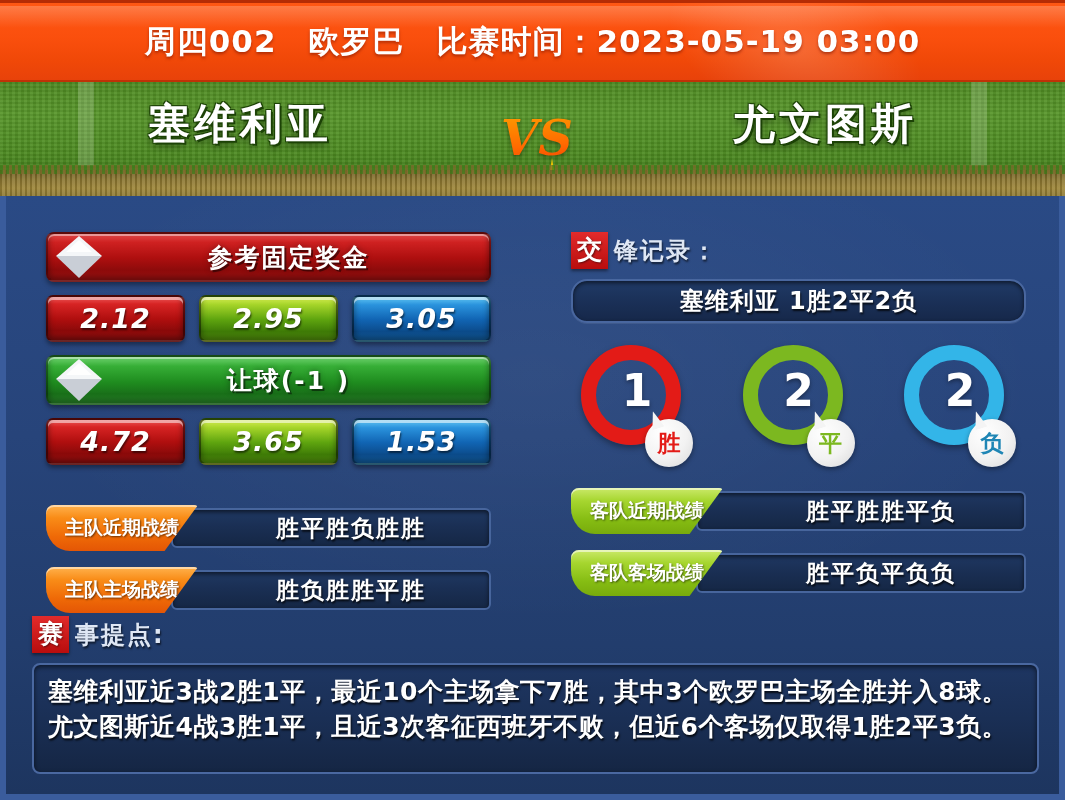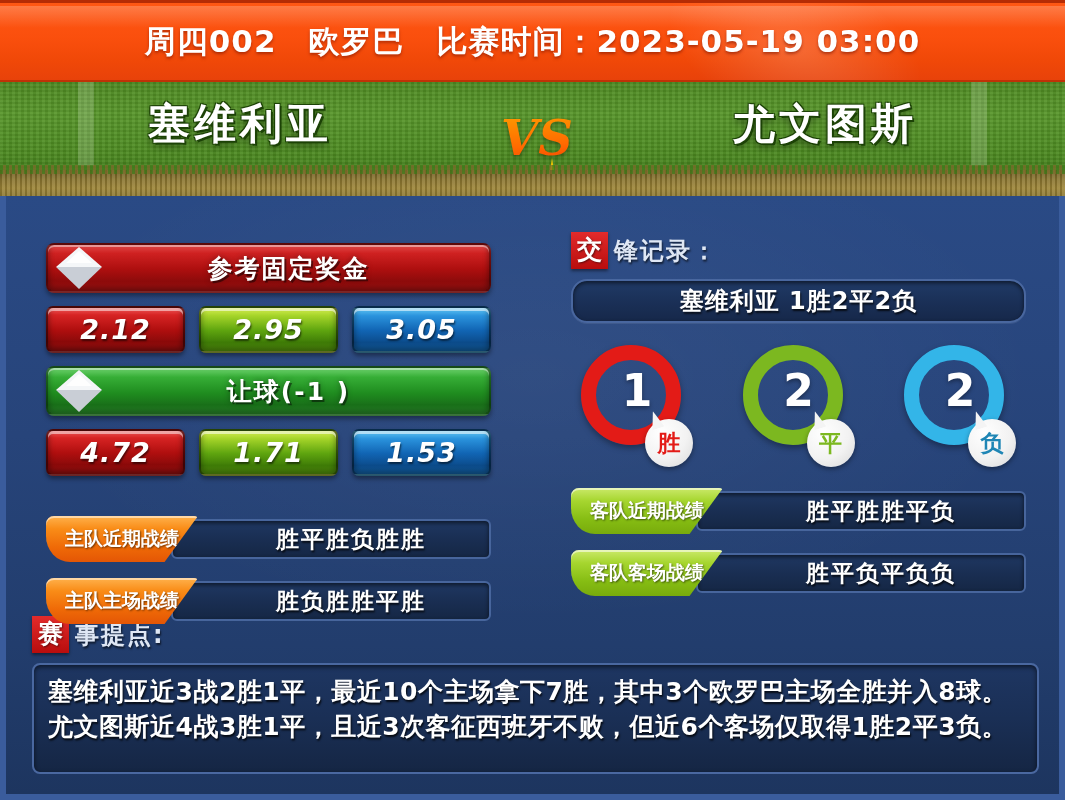--- a/index.html
+++ b/index.html
@@ -121,21 +121,20 @@
   .title-bar{
     position:relative;height:50px;border-radius:8px;box-sizing:border-box;
     display:flex;align-items:center;justify-content:center;
     color:#fff;font-size:25px;font-weight:bold;letter-spacing:2px;
     text-shadow:2px 2px 0 rgba(0,0,0,.45),0 0 6px rgba(0,0,0,.4);
     border:2px solid rgba(0,0,0,.45);
   }
   .title-bar.red{
     background:linear-gradient(180deg,#e24a4a 0%,#cf2121 18%,#ae0f0f 52%,#8e0b0b 78%,#a81212 100%);
     box-shadow:inset 0 2px 0 rgba(255,255,255,.45),inset 0 -3px 6px rgba(0,0,0,.45),0 3px 5px rgba(0,0,0,.4);
-    margin-top:11px;
   }
   .title-bar.green{
     background:linear-gradient(180deg,#6fd36f 0%,#36ae36 20%,#1f8c1f 55%,#197019 80%,#2a8a2a 100%);
     box-shadow:inset 0 2px 0 rgba(255,255,255,.45),inset 0 -3px 6px rgba(0,0,0,.4),0 3px 5px rgba(0,0,0,.4);
   }
   .title-bar .label{padding-left:40px;}
 
   
   .odds-row{display:flex;gap:14px;margin:13px 0;}
   .odd{
@@ -299,21 +298,21 @@
       <div class="title-bar green">
         <span class="gem">
             <i class="top"></i>
             <i class="bot"></i>
           </span>
         <span class="label">让球(-1 )</span>
       </div>
 
       <div class="odds-row">
         <div class="odd red">4.72</div>
-        <div class="odd green">1.71</div>
+        <div class="odd green">3.65</div>
         <div class="odd blue">1.53</div>
       </div>
 
       <div style="margin-top:40px;">
         <div class="rec-row">
           <div class="rec-tab orange">主队近期战绩</div>
           <div class="rec-bar">胜平胜负胜胜</div>
         </div>
         <div class="rec-row">
           <div class="rec-tab orange">主队主场战绩</div>

